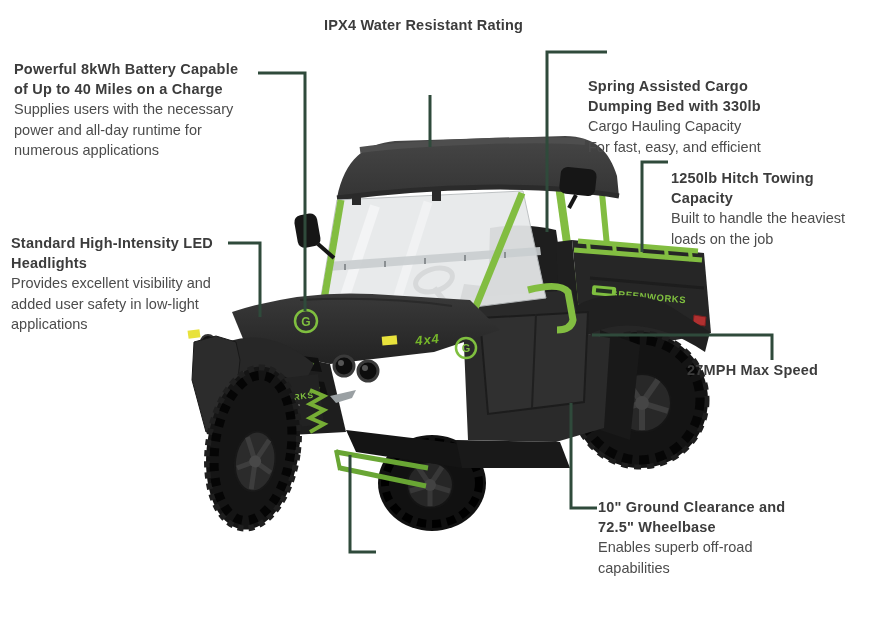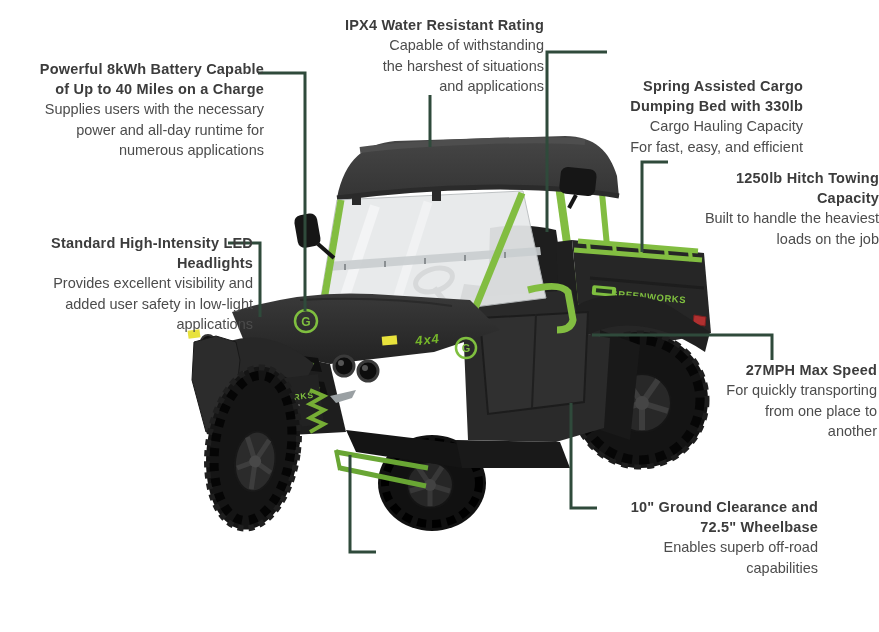--- a/index.html
+++ b/index.html
@@ -1,21 +1,21 @@
 <!DOCTYPE html>
 <html><head>
 <meta charset="utf-8">
 <style>
   html,body{margin:0;padding:0;background:#ffffff;}
   .stage{
     position:relative;width:879px;height:632px;background:#ffffff;overflow:hidden;
     font-family:"Liberation Sans","DejaVu Sans",sans-serif;
   }
   .stage svg{position:absolute;left:0;top:0;}
-  .callout{position:absolute;text-align:right;}
+  .callout{position:absolute;text-align:left;}
   .callout .t{
     font-weight:bold;font-size:14.5px;line-height:20px;color:#3C3C3C;
     white-space:pre-line;letter-spacing:.2px;
   }
   .callout .b{
     font-size:14.5px;line-height:20.5px;color:#4C4C4C;white-space:pre-line;
   }
   #c-battery{left:14px;top:59px;width:250px;}
   #c-water{left:324px;top:15px;width:220px;}
   #c-cargo{left:588px;top:43px;width:215px;margin-top:33px;}
@@ -259,23 +259,20 @@
   <div class="callout" id="c-battery">
     <div class="t">Powerful 8kWh Battery Capable
 of Up to 40 Miles on a Charge</div>
     <div class="b">Supplies users with the necessary
 power and all-day runtime for
 numerous applications</div>
   </div>
 
   <div class="callout" id="c-water">
     <div class="t">IPX4 Water Resistant Rating</div>
-    <div class="b">Capable of withstanding
-the harshest of situations
-and applications</div>
   </div>
 
   <div class="callout" id="c-cargo">
     <div class="t">Spring Assisted Cargo
 Dumping Bed with 330lb</div>
     <div class="b">Cargo Hauling Capacity
 For fast, easy, and efficient</div>
   </div>
 
   <div class="callout" id="c-towing">
@@ -288,23 +285,20 @@
   <div class="callout" id="c-headlights">
     <div class="t">Standard High-Intensity LED
 Headlights</div>
     <div class="b">Provides excellent visibility and
 added user safety in low-light
 applications</div>
   </div>
 
   <div class="callout" id="c-speed">
     <div class="t">27MPH Max Speed</div>
-    <div class="b">For quickly transporting
-from one place to
-another</div>
   </div>
 
   <div class="callout" id="c-clearance">
     <div class="t">10" Ground Clearance and
 72.5" Wheelbase</div>
     <div class="b">Enables superb off-road
 capabilities</div>
   </div>
 
 

